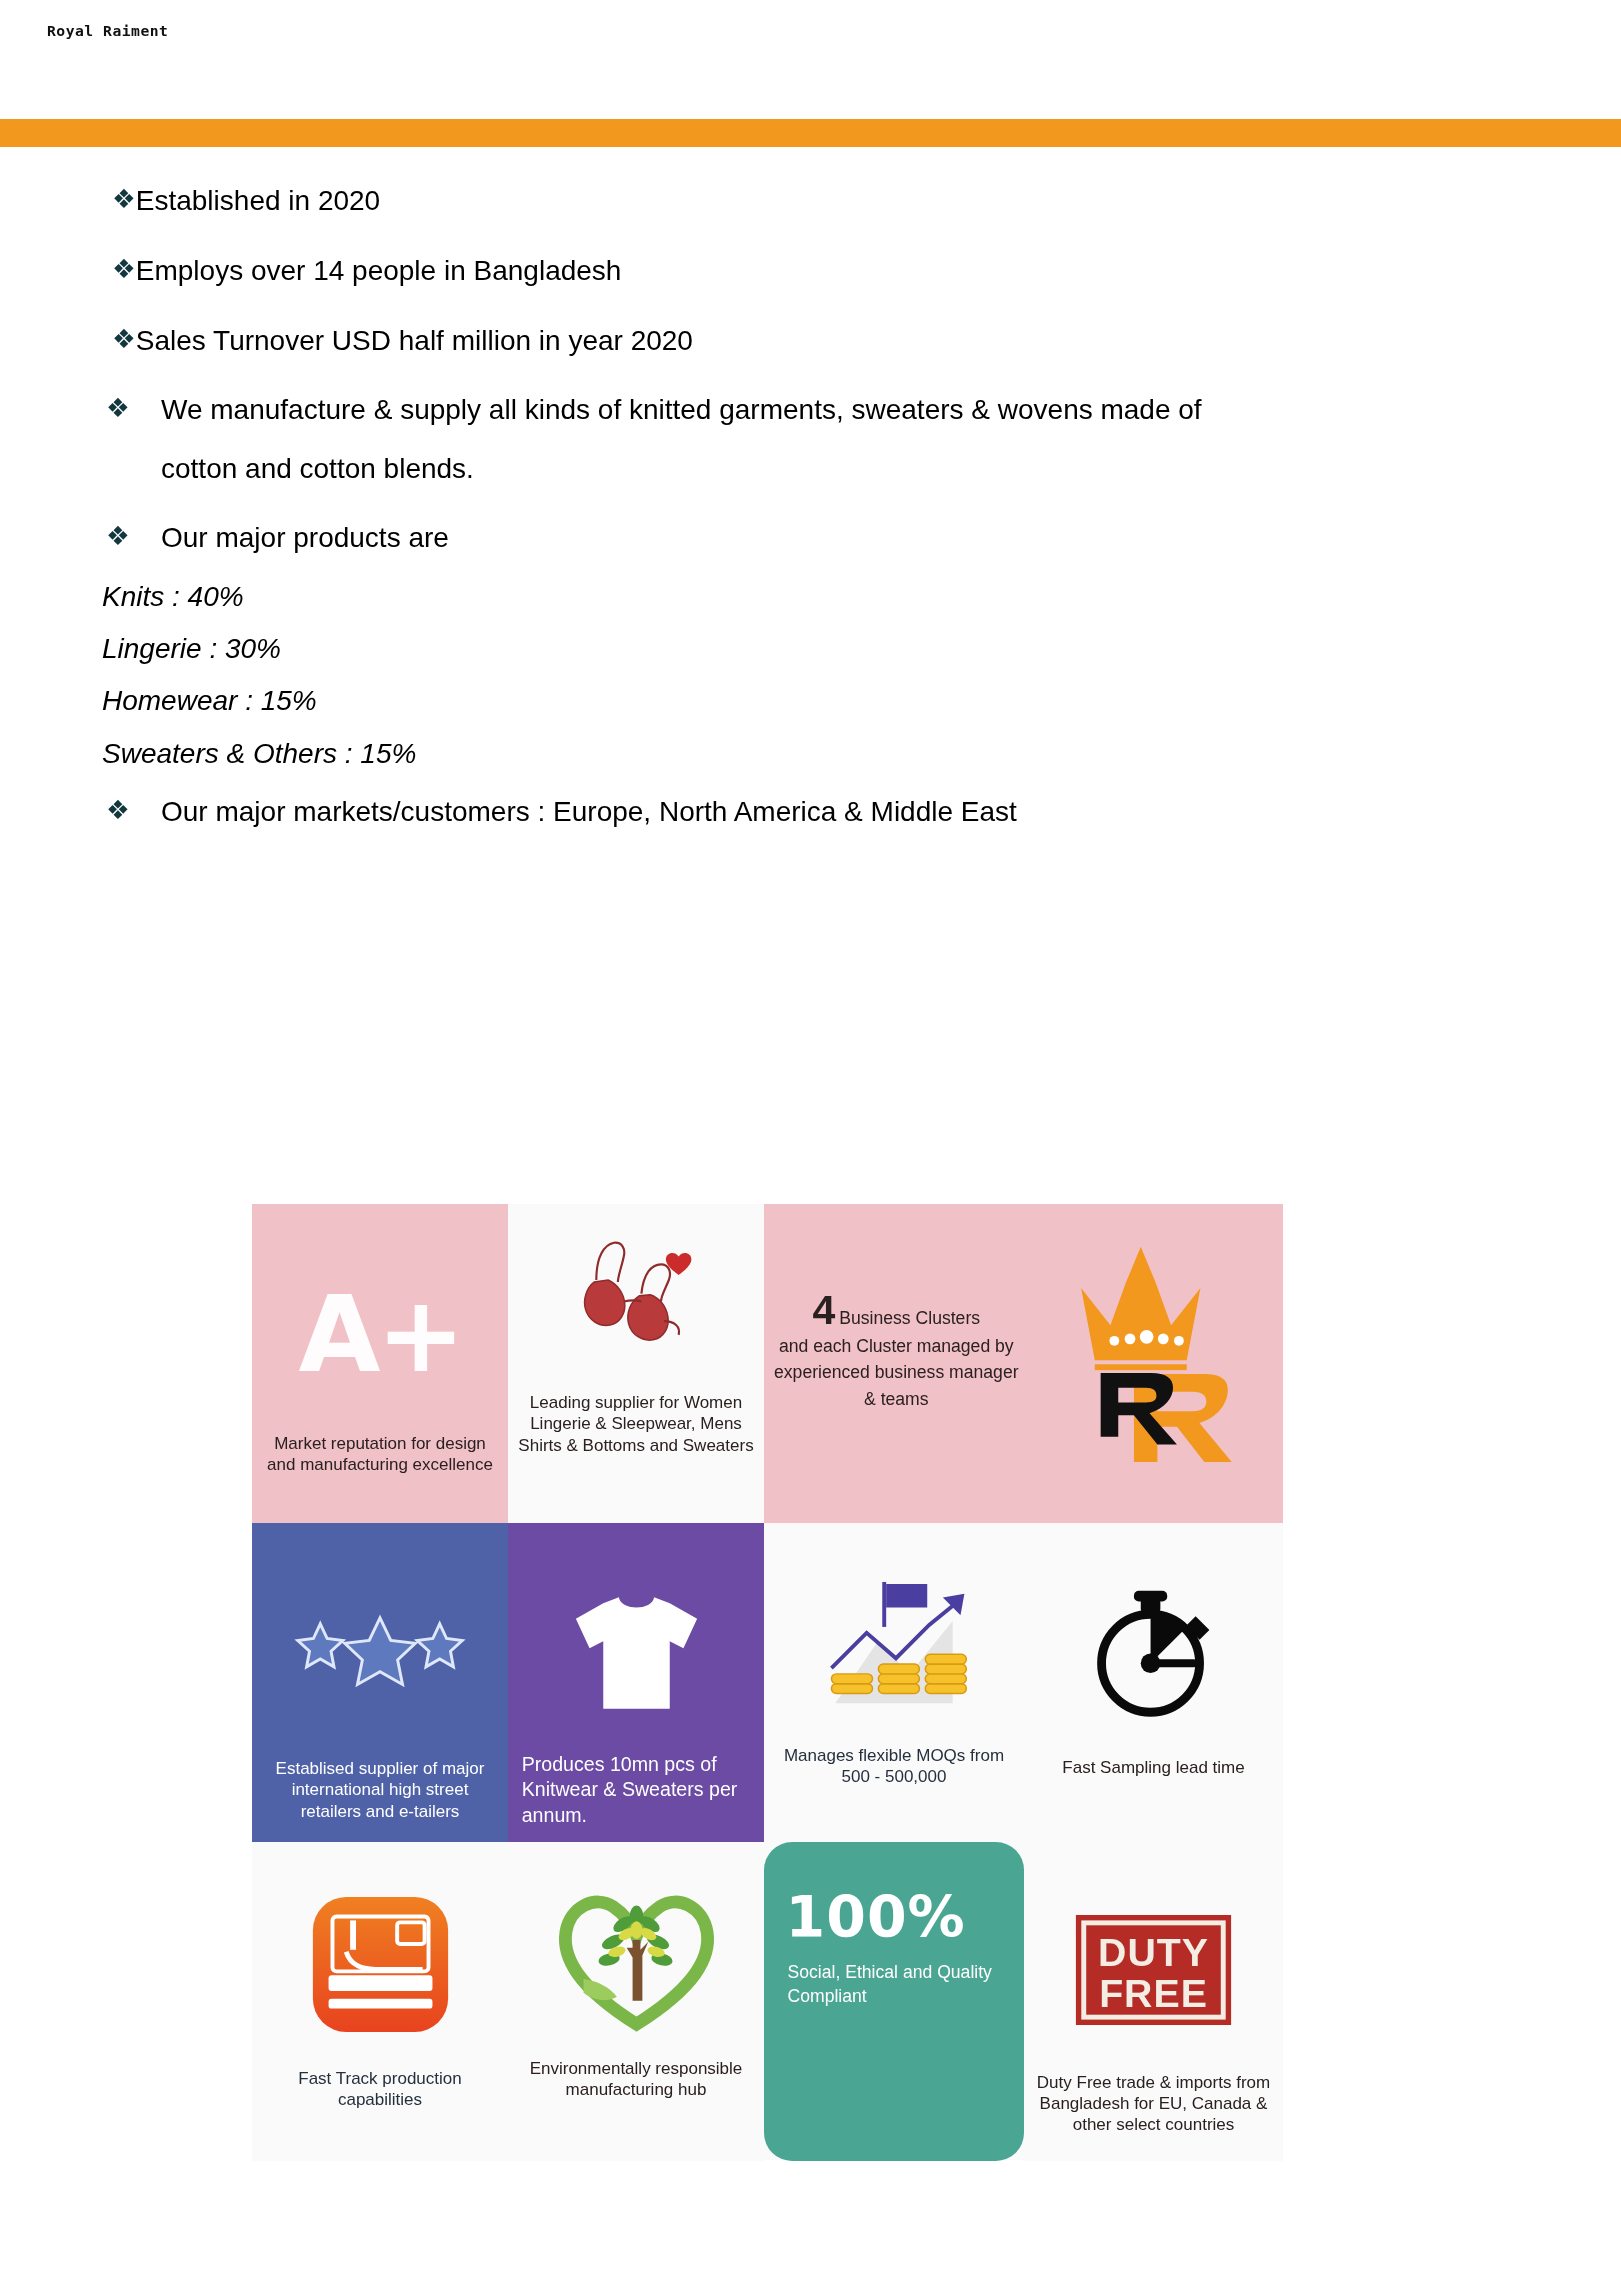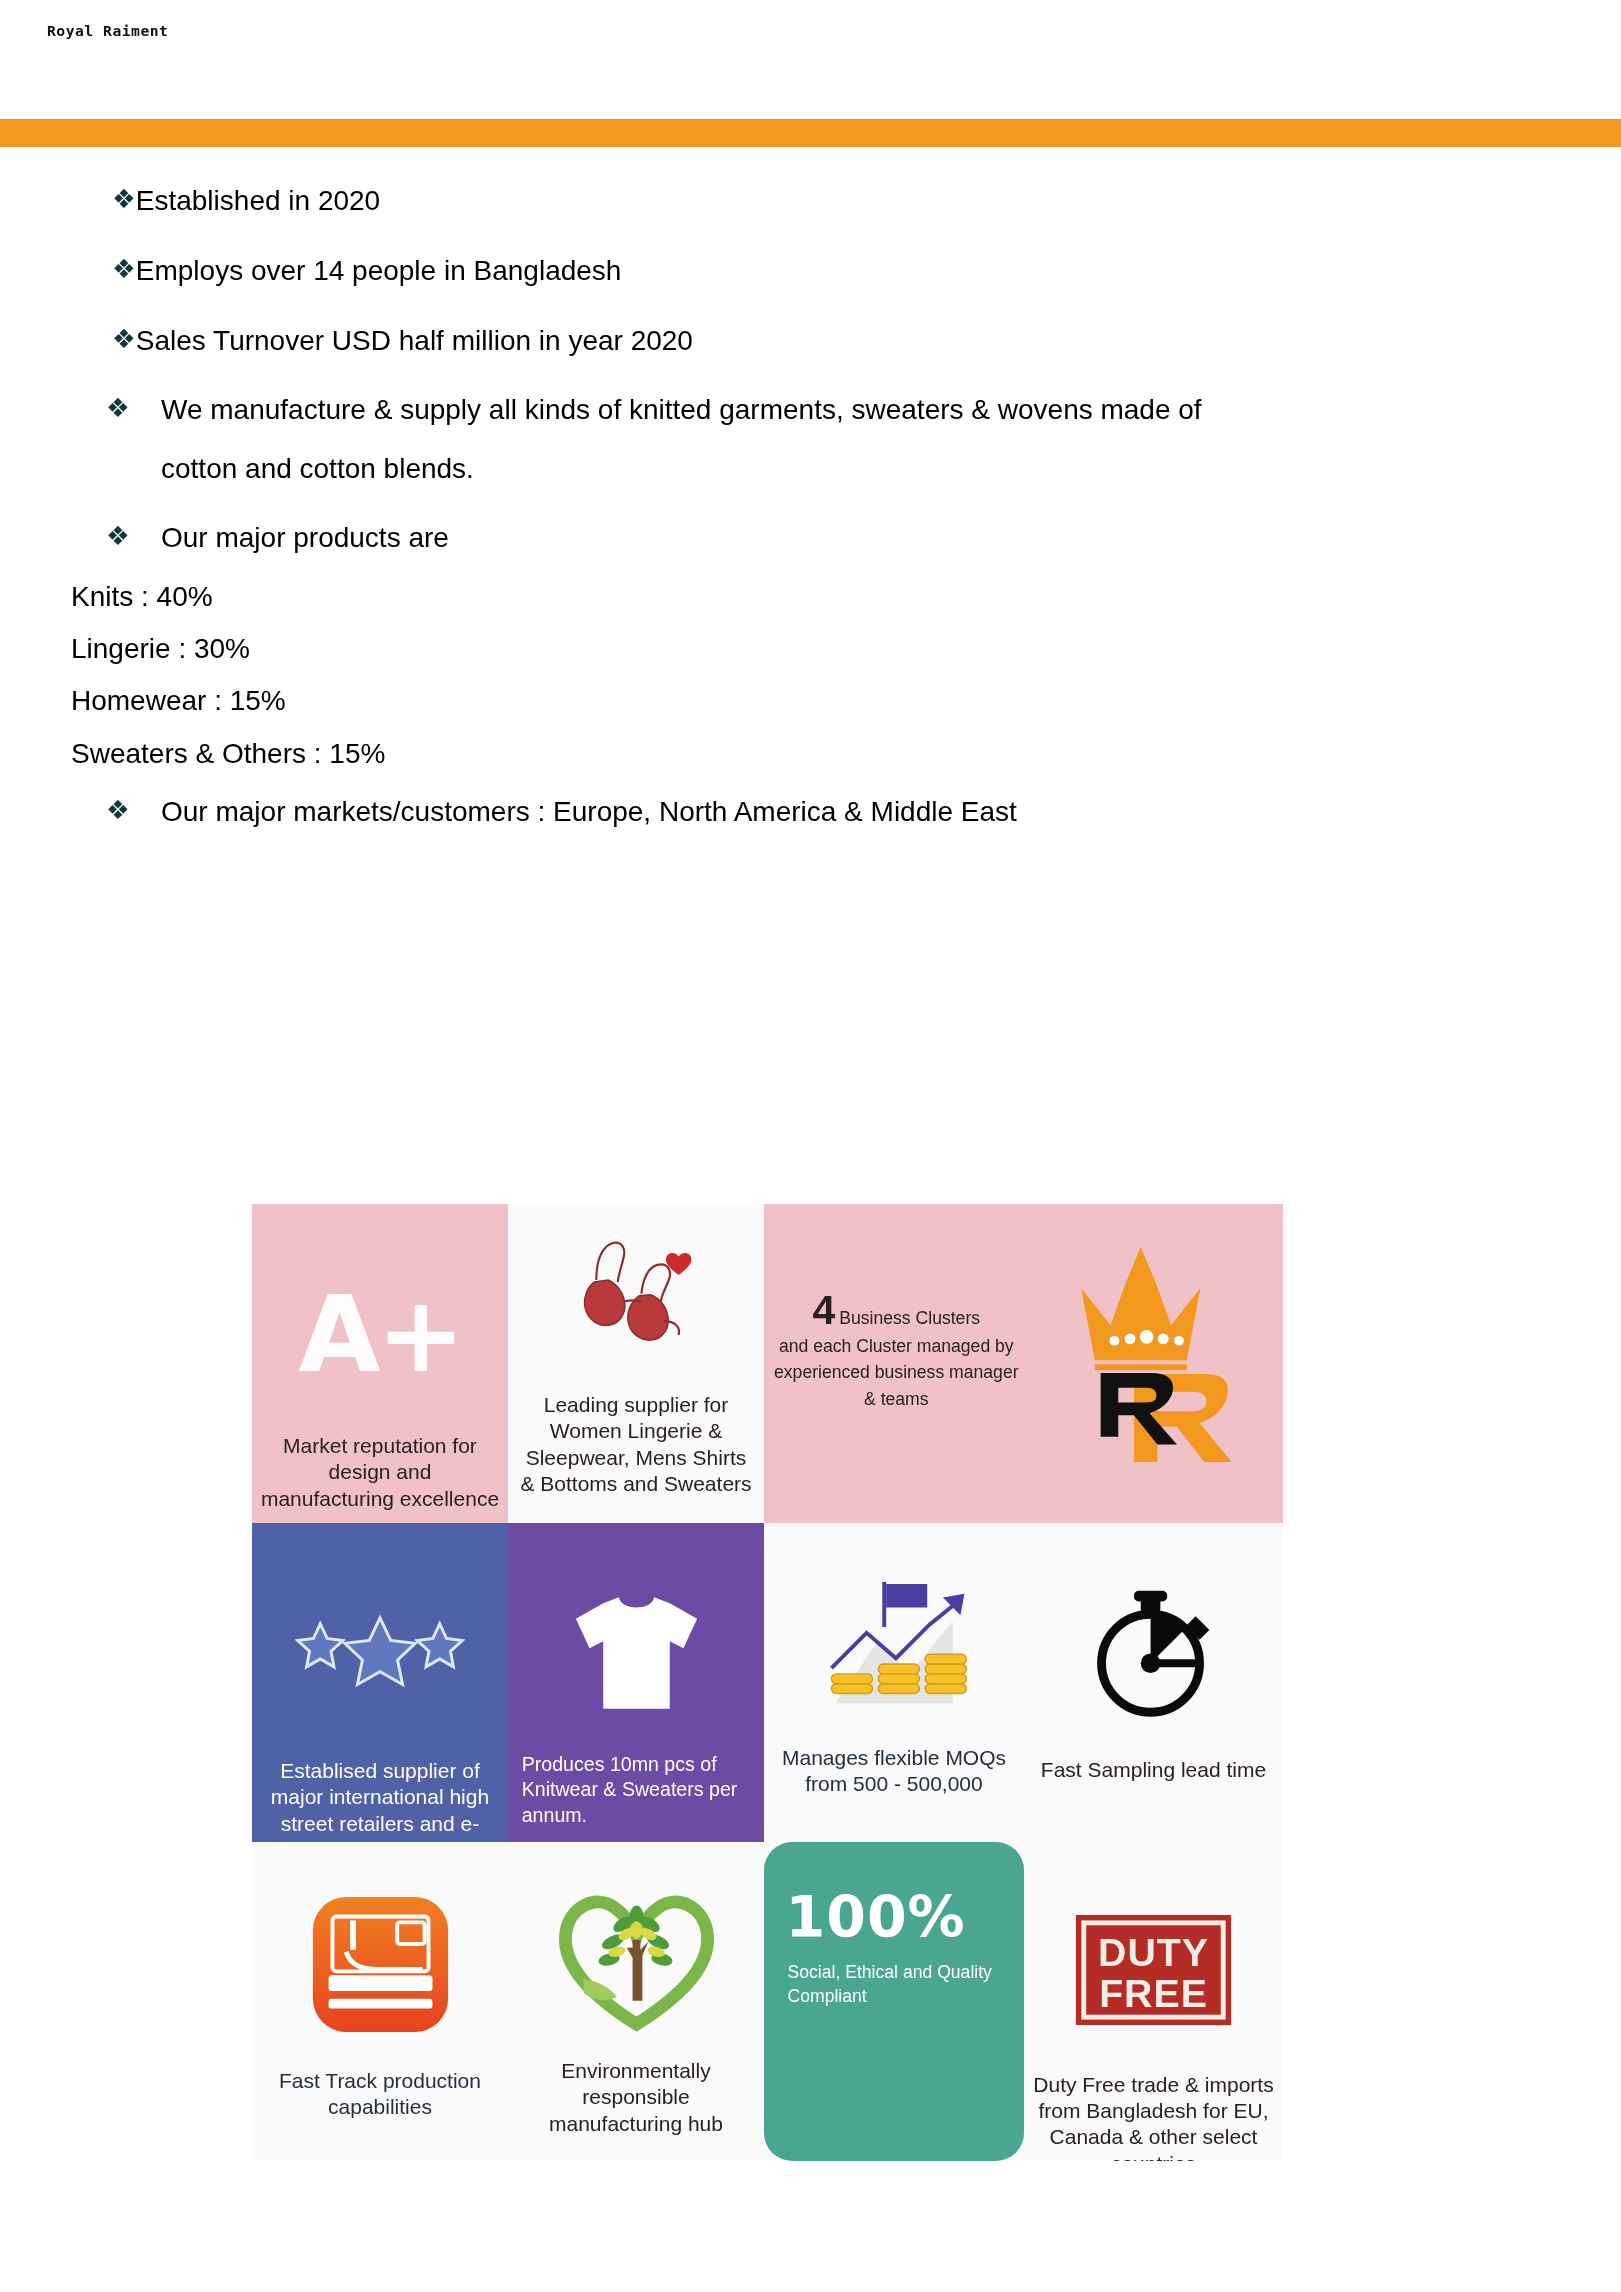--- a/index.html
+++ b/index.html
@@ -70,24 +70,25 @@
 
   
   .tight { padding-left: 112px; }
   .tight .bullet-mark { margin-right: 0px; }
 
   
   .spaced { padding-left: 106px; }
   .spaced .bullet-mark { width: 55px; }
 
   .sub-line {
-    padding-left: 71px;
+    padding-left: 102px;
     font-size: 28px;
     line-height: 1.1;
     color: #000000;
+    font-style: italic;
   }
   .cont-line {
     padding-left: 161px;
     font-size: 28px;
     line-height: 1.1;
     color: #000000;
   }
 
   .gap-40 { height: 39px; }
   .gap-28 { height: 27.4px; }
@@ -121,21 +122,21 @@
   .cell-teal   { background: #4aa693; }
 
   .cell .icon-area {
     flex: 0 0 auto;
     display: flex;
     align-items: center;
     justify-content: center;
     width: 100%;
   }
   .cell .cap {
-    font-size: 21px;
+    font-size: 17px;
     line-height: 1.26;
     text-align: center;
     padding: 0 7.8px;
     box-sizing: border-box;
     width: 100%;
   }
   .cap-dark  { color: #2b2020; }
   .cap-navy  { color: #25303f; }
   .cap-white { color: #ffffff; }
 

